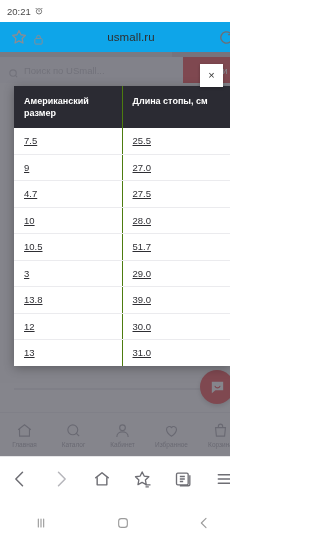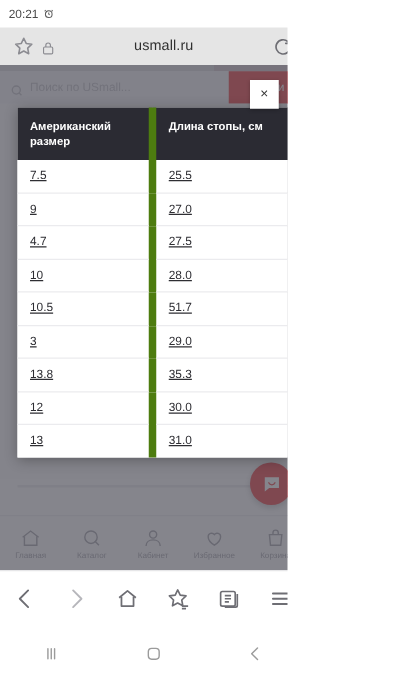--- a/index.html
+++ b/index.html
@@ -18,21 +18,21 @@
     padding: 0 7px; color: #4a4a4a; font-size: 9.5px;
   }
   .sb-left { display: flex; align-items: center; gap: 4px; }
   .sb-right { margin-left: auto; display: flex; align-items: center; gap: 3px; margin-top: 39px; }
   .sb-ico { display: inline-flex; align-items: center; }
   .batt-txt { font-size: 9.5px; letter-spacing: -0.2px; }
 
   
   .urlbar {
     position: absolute; top: 22px; left: 0; width: 245px; height: 30px;
-    background: #e5e5e5; display: flex; align-items: center; padding: 0 10px;
+    background: #0ea5e9; display: flex; align-items: center; padding: 0 10px;
   }
   .urlbar .star { width: 18px; height: 18px; }
   .urlbar .lock { margin-left: 5px; width: 11px; height: 13px; }
   .url-text {
     flex: 1; text-align: center; font-size: 11.5px; color: #2f2f2f;
     letter-spacing: 0.1px;
   }
   .reload { width: 17px; height: 17px; }
 
   
@@ -106,21 +106,21 @@
     background: #2b2b33; color: #ffffff; text-align: left;
     font-size: 9px; font-weight: bold; padding: 9px 0 9px 10px;
     line-height: 1.35; vertical-align: top;
   }
   table.size-table td {
     font-size: 9.5px; color: #2e2e33; padding: 8px 0 8px 10px;
     border-bottom: 1px solid #ebebee; background: #fff; line-height: 1; text-decoration: underline;
   }
   table.size-table col.c1 { width: 108px; }
   table.size-table col.c2 { width: 109px; }
-  table.size-table td.col2, table.size-table th.col2 { border-left: 6px solid #4d7c0f; }
+  table.size-table td.col2, table.size-table th.col2 { border-left: 1px solid #4d7c0f; }
   table.size-table tr:last-child td { border-bottom: none; }
 
   
   .browser-toolbar {
     position: absolute; top: 456px; left: 0; width: 245px; height: 44px;
     background: #ffffff; display: flex; align-items: center;
     border-top: 1px solid #e6e6e8;
   }
   .bt-item { flex: 1; display: flex; align-items: center; justify-content: center; }
   .bt-item svg { width: 20px; height: 20px; }
@@ -304,21 +304,21 @@
         <tr>
             <td>10.5</td>
             <td class="col2">51.7</td>
           </tr>
         <tr>
             <td>3</td>
             <td class="col2">29.0</td>
           </tr>
         <tr>
             <td>13.8</td>
-            <td class="col2">35.3</td>
+            <td class="col2">39.0</td>
           </tr>
         <tr>
             <td>12</td>
             <td class="col2">30.0</td>
           </tr>
         <tr>
             <td>13</td>
             <td class="col2">31.0</td>
           </tr>
       </tbody>

